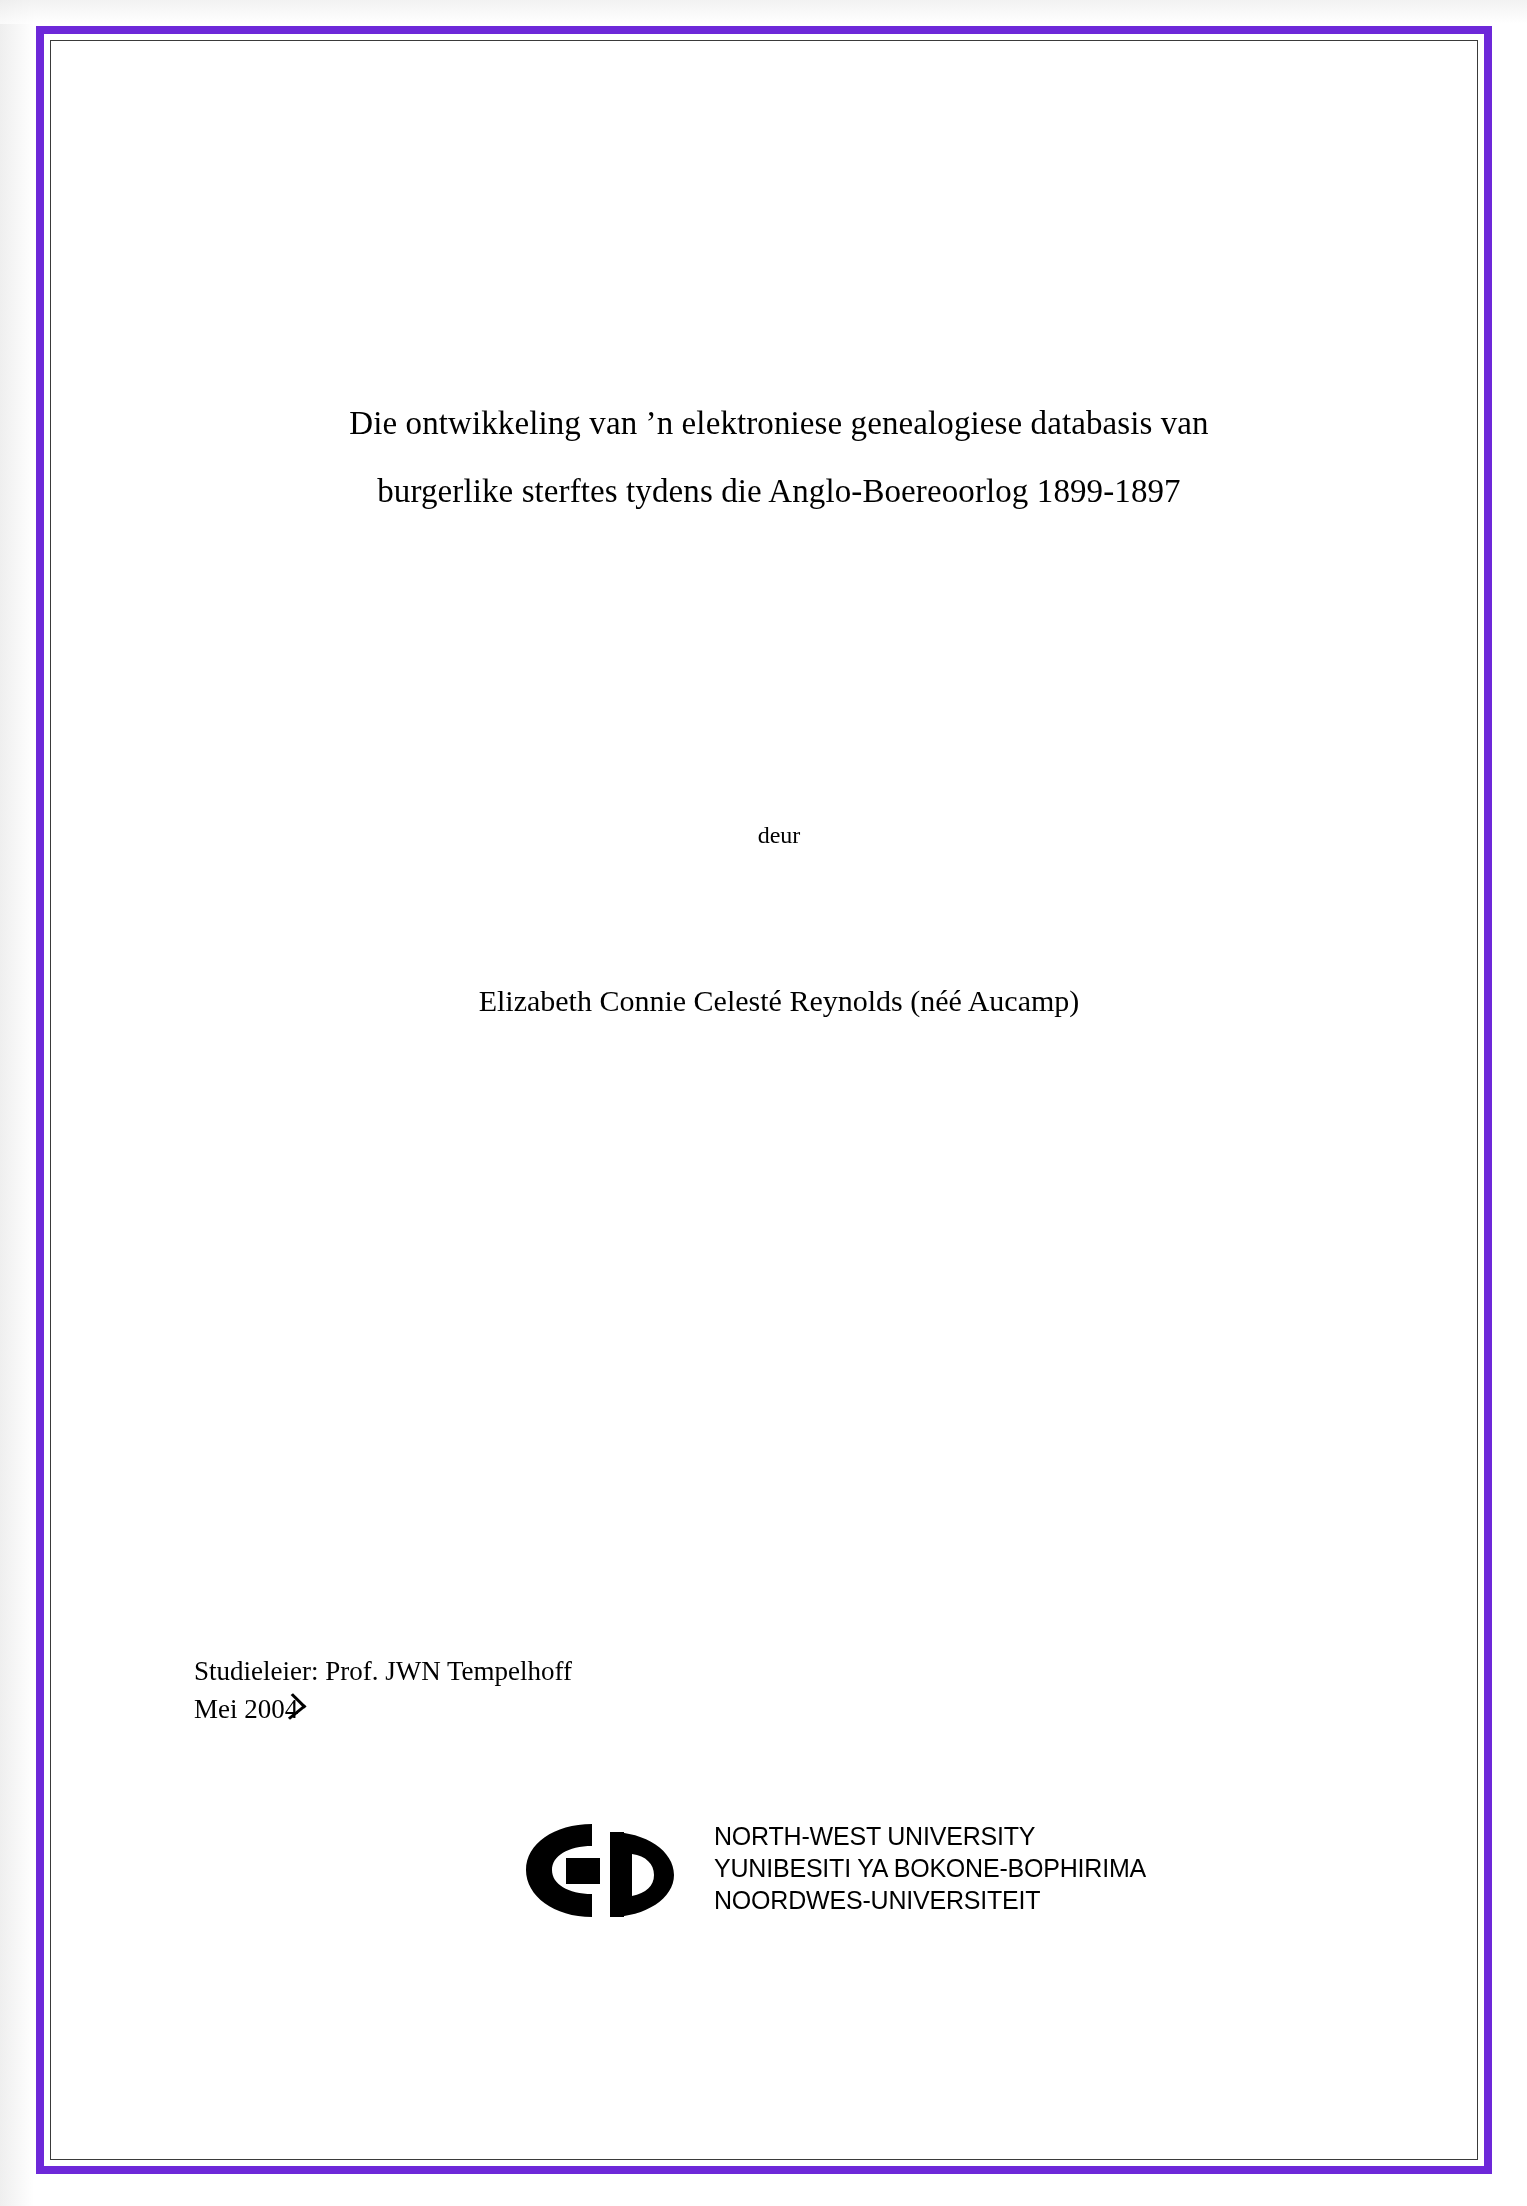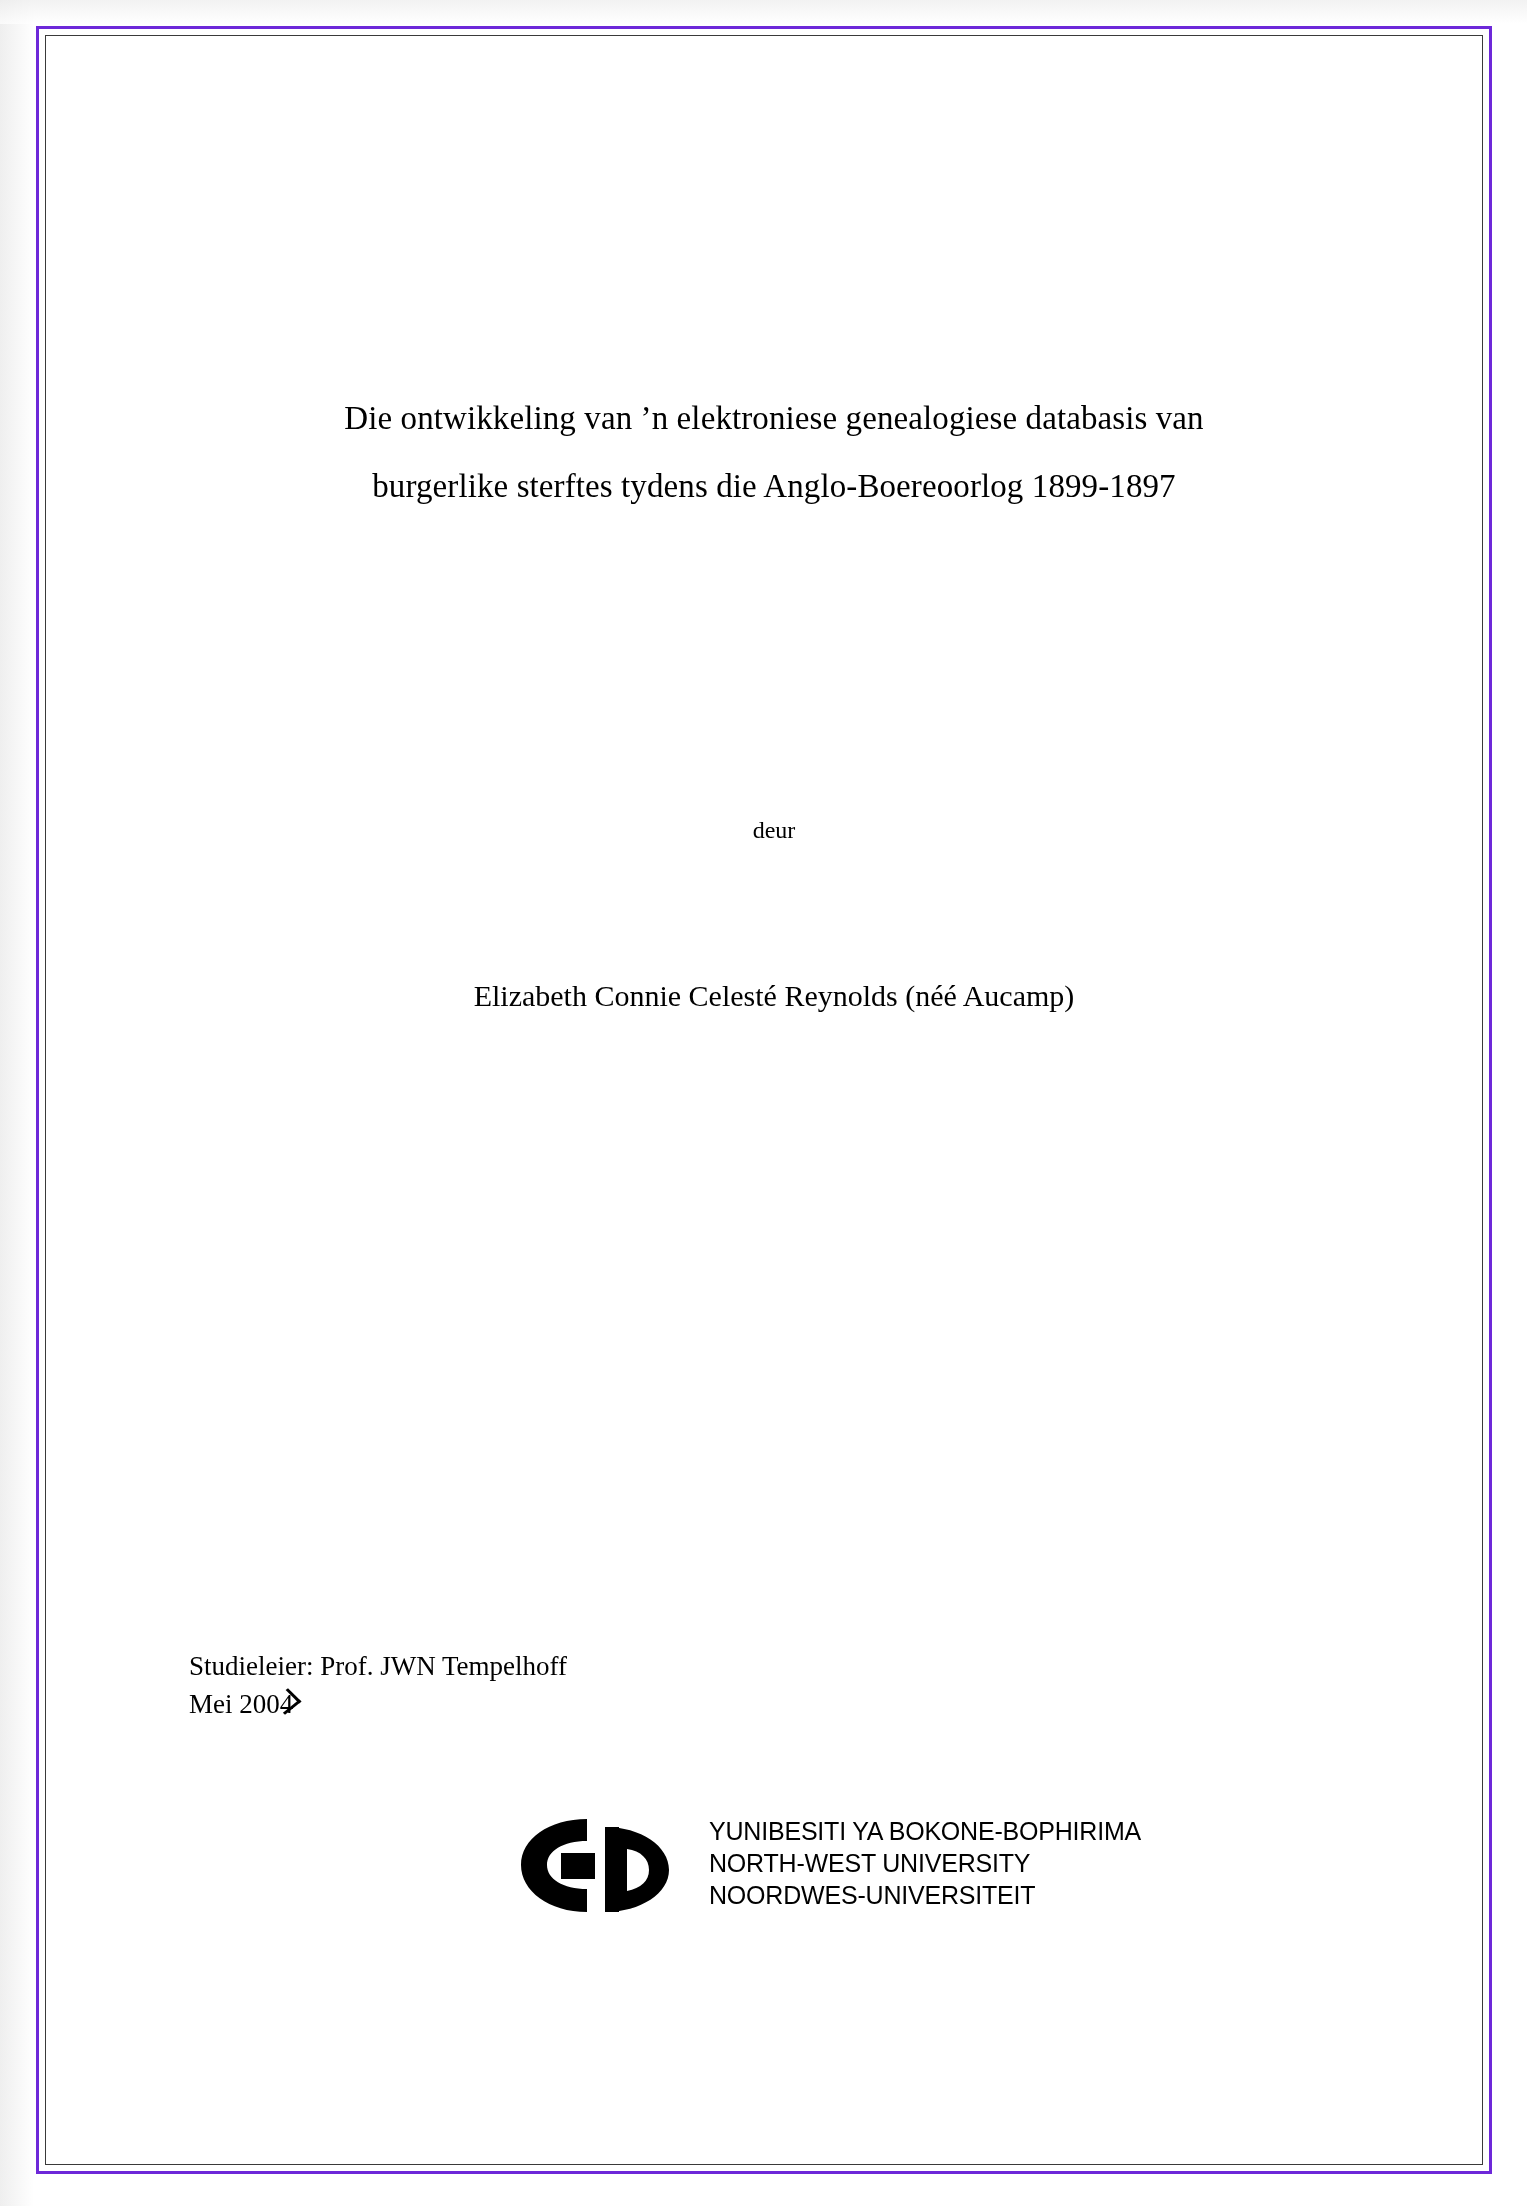--- a/index.html
+++ b/index.html
@@ -26,21 +26,21 @@
     background: #ffffff;
   }
 
   
   .page-frame {
     position: absolute;
     left: 36px;
     top: 26px;
     width: 1456px;
     height: 2148px;
-    border: 3px solid #6d28d9;
+    border: 8px solid #6d28d9;
     box-sizing: border-box;
     background: #ffffff;
   }
   .page-frame-inner {
     position: absolute;
     left: 6px;
     top: 6px;
     right: 6px;
     bottom: 6px;
     border: 1px solid #3a3a3a;
@@ -218,21 +218,21 @@
             <path d="M78 6 C40 6 12 26 12 52 C12 78 40 99 78 99 L78 76 C54 76 38 66 38 52 C38 38 54 28 78 28 Z" fill="#000000"></path>
 
             <rect x="52" y="40" width="62" height="26" fill="#000000"></rect>
 
             <path d="M96 14 L96 99 C132 99 160 80 160 57 C160 33 132 14 96 14 Z M118 36 C132 38 140 46 140 57 C140 68 132 75 118 78 Z" fill="#000000"></path>
             <rect x="86" y="14" width="22" height="85" fill="#ffffff"></rect>
             <rect x="96" y="14" width="14" height="85" fill="#000000"></rect>
           </svg>
         </div>
         <div class="logo-text">
+          <div>NORTH-WEST UNIVERSITY</div>
           <div>YUNIBESITI YA BOKONE-BOPHIRIMA</div>
-          <div>NORTH-WEST UNIVERSITY</div>
           <div>NOORDWES-UNIVERSITEIT</div>
         </div>
       </div>
 
     </div>
   </div>
 </div>
 
 </body></html>

